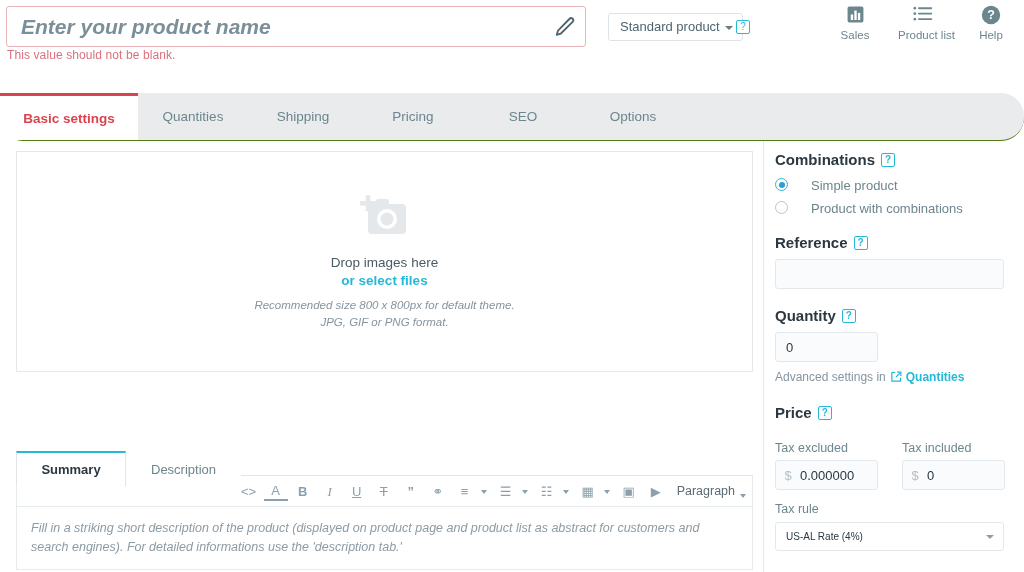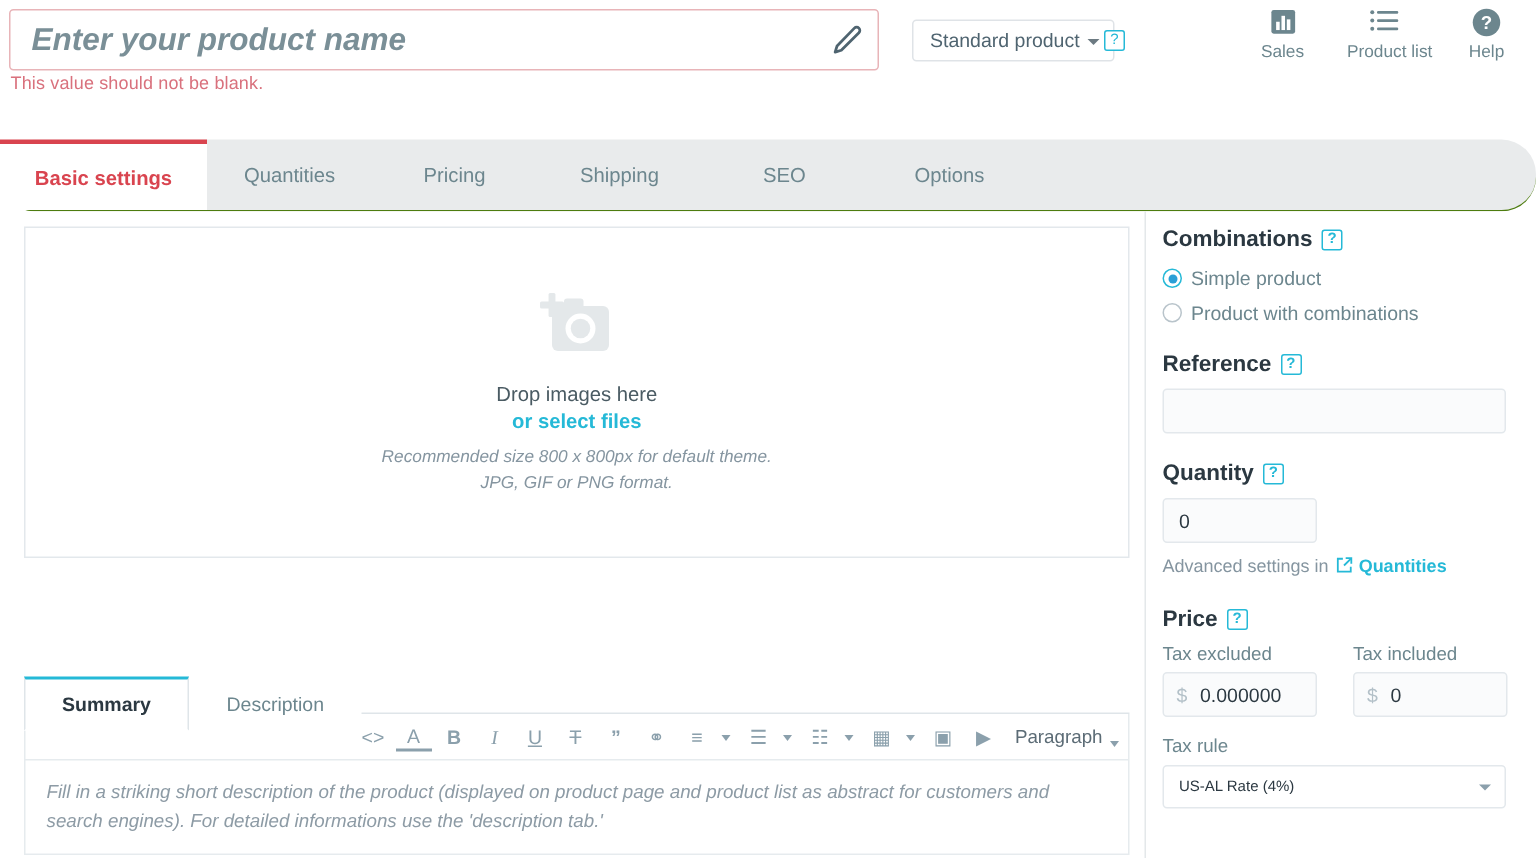--- a/index.html
+++ b/index.html
@@ -339,22 +339,22 @@
     font-weight: bold;
     color: #2b3841;
     margin: 0 0 10px 0;
     display: flex;
     align-items: center;
     gap: 6px;
   }
   .sec-title.tight { margin-bottom: 8px; }
   .radio-row {
     display: flex;
-    align-items: center;
-    gap: 6px;
+    align-items: flex-start;
+    gap: 23px;
     margin-bottom: 8px;
     cursor: pointer;
     font-size: 13px;
     color: #6c868e;
   }
   .radio {
     width: 13px;
     height: 13px;
     border-radius: 50%;
     border: 1px solid #b9c4cb;
@@ -403,20 +403,21 @@
   }
   .price-grid {
     display: flex;
     gap: 24px;
     margin-bottom: 12px;
   }
   .price-lbl {
     font-size: 12.5px;
     color: #6c868e;
     margin-bottom: 5px;
+    margin-top: 12px;
   }
   .money {
     display: flex;
     align-items: center;
     height: 30px;
     width: 103px;
     box-sizing: border-box;
     border: 1px solid #e3e8ec;
     border-radius: 3px;
     background: #fafbfc;
@@ -536,24 +537,24 @@
 
 <div class="tabbar">
   <ul>
     <li class="active tab-w1">
         <span>Basic settings</span>
       </li>
     <li class="tab-w2">
         <span>Quantities</span>
       </li>
     <li class="tab-w2">
-        <span>Pricing</span>
+        <span>Shipping</span>
       </li>
     <li class="tab-w2">
-        <span>Shipping</span>
+        <span>Pricing</span>
       </li>
     <li class="tab-w2">
         <span>SEO</span>
       </li>
     <li class="tab-w2">
         <span>Options</span>
       </li>
   </ul>
 </div>
 

